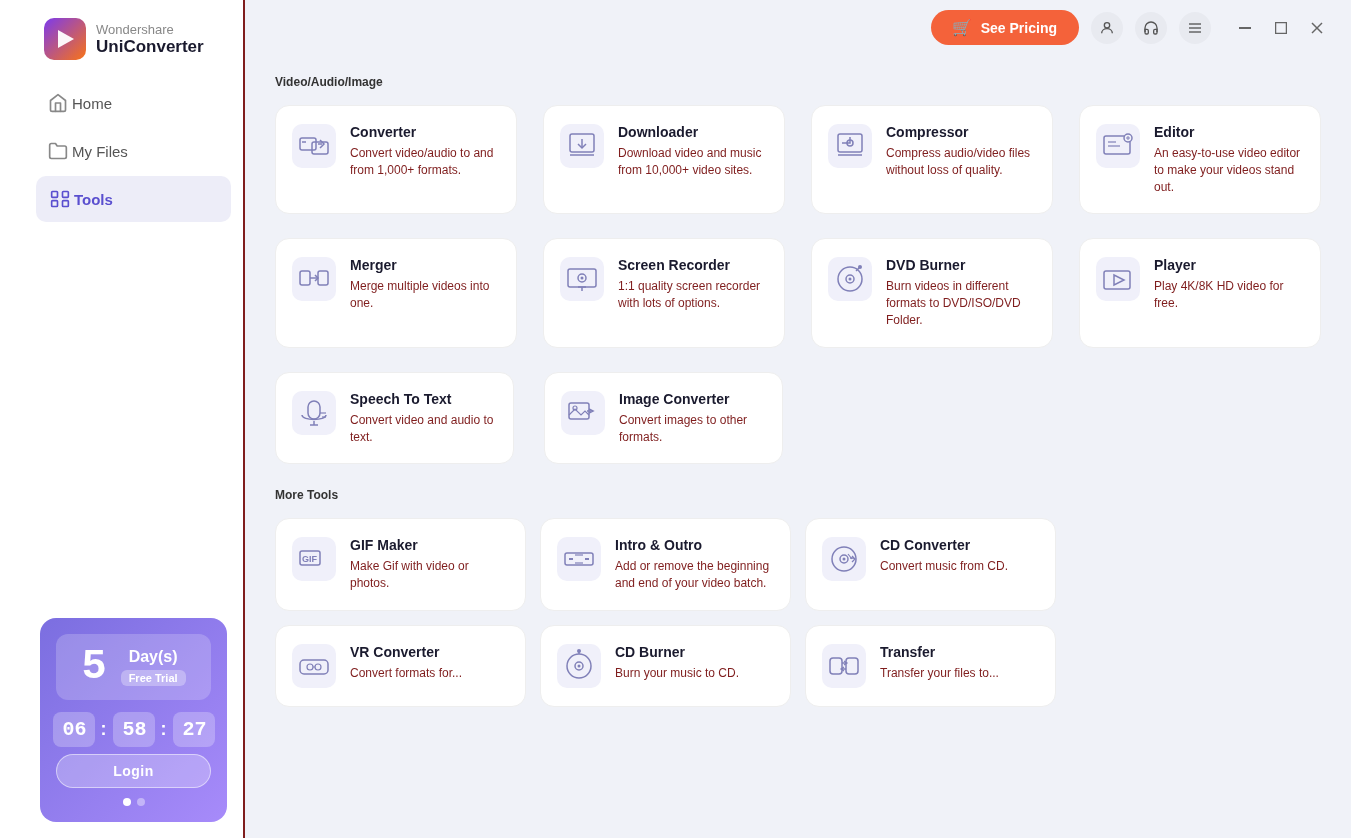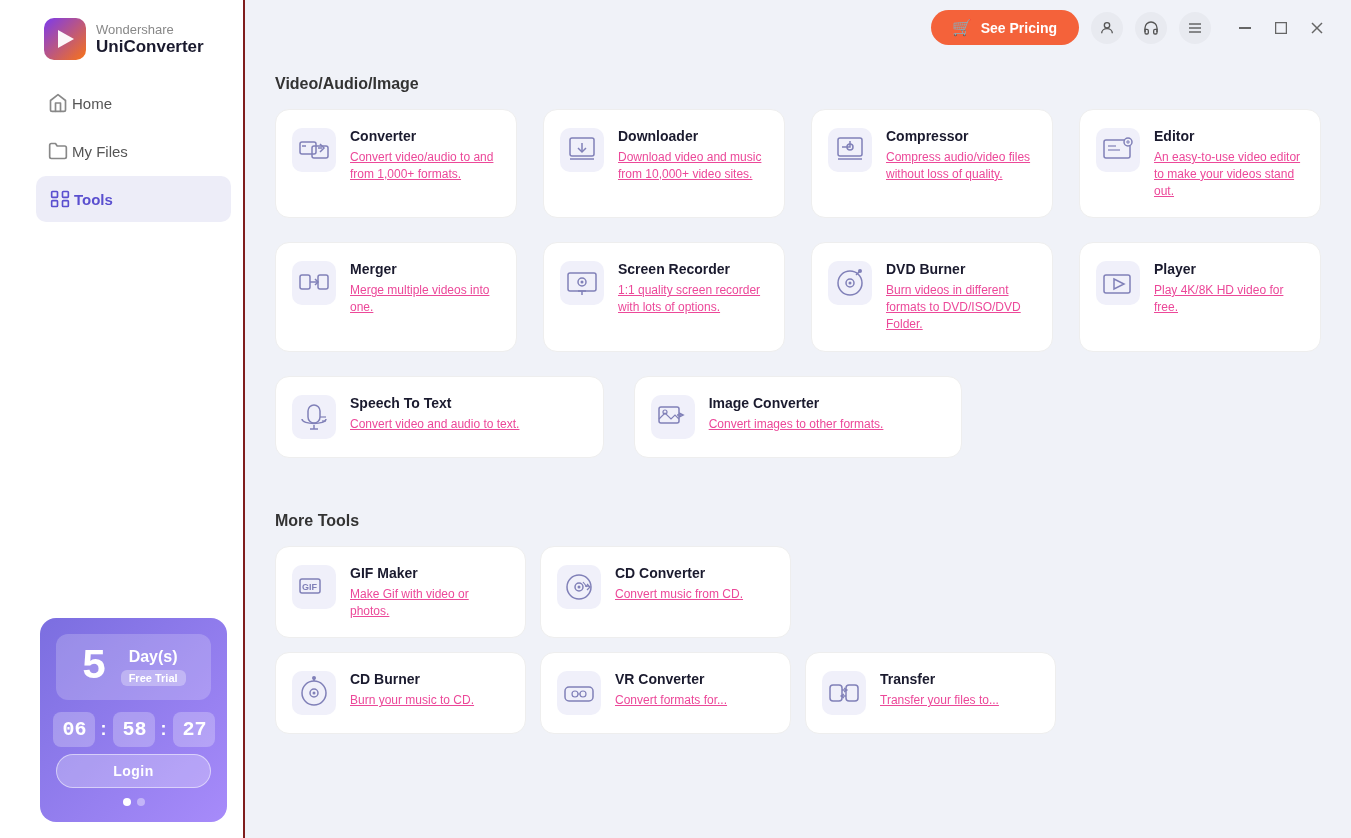--- a/index.html
+++ b/index.html
@@ -188,21 +188,21 @@
     }
 
     
     .content {
       flex: 1;
       overflow-y: auto;
       padding: 20px 30px;
     }
 
     .section-title {
-      font-size: 16px;
+      font-size: 12px;
       font-weight: 600;
       color: #333;
       margin-bottom: 16px;
     }
 
     .cards-grid {
       display: grid;
       grid-template-columns: repeat(4, 1fr);
       gap: 26px;
       margin-bottom: 24px;
@@ -231,23 +231,22 @@
 
     .tool-card-content {}
     .tool-card-title {
       font-size: 14px;
       font-weight: 700;
       color: #1a1a2e;
       margin-bottom: 5px;
     }
     .tool-card-desc {
       font-size: 12px;
-      color: #ec4899;
+      color: #7f1d1d;
       line-height: 1.4;
-      text-decoration: underline;
     }
 
     
     .more-tools-grid {
       display: grid;
       grid-template-columns: repeat(4, 1fr);
       gap: 14px;
       margin-bottom: 14px;
     }
 
@@ -511,21 +510,21 @@
             <polygon points="18,18 28,23 18,28" fill="none" stroke="#8080b8" stroke-width="1.5"></polygon>
           </svg>
         </div>
         <div class="tool-card-content">
           <div class="tool-card-title">Player</div>
           <div class="tool-card-desc">Play 4K/8K HD video for free.</div>
         </div>
       </div>
     </div>
 
-    <div style="display:grid;grid-template-columns:repeat(3,1fr);gap:30px;margin-bottom:24px;">
+    <div style="display:grid;grid-template-columns:repeat(4,1fr);gap:30px;margin-bottom:24px;">
 
       <div class="tool-card">
         <div class="tool-card-icon">
           <svg width="44" height="44" viewBox="0 0 44 44">
             <rect width="44" height="44" rx="10" fill="#f0f0fa"></rect>
             <rect x="16" y="10" width="12" height="18" rx="6" fill="none" stroke="#8080b8" stroke-width="1.5"></rect>
             <path d="M10 24 C10 30 34 30 34 24" fill="none" stroke="#8080b8" stroke-width="1.5"></path>
             <line x1="22" y1="30" x2="22" y2="34" stroke="#8080b8" stroke-width="1.5"></line>
             <line x1="18" y1="34" x2="26" y2="34" stroke="#8080b8" stroke-width="1.5"></line>
             <line x1="28" y1="22" x2="34" y2="22" stroke="#8080b8" stroke-width="1.2"></line>
@@ -569,20 +568,36 @@
             <rect x="8" y="14" width="20" height="14" rx="2" fill="none" stroke="#8080b8" stroke-width="1.5"></rect>
             <text x="10" y="25" font-size="9" fill="#8080b8" font-weight="700" font-family="Arial">GIF</text>
           </svg>
         </div>
         <div class="tool-card-content">
           <div class="tool-card-title">GIF Maker</div>
           <div class="tool-card-desc">Make Gif with video or photos.</div>
         </div>
       </div>
 
+      <div class="tool-card">
+        <div class="tool-card-icon">
+          <svg width="44" height="44" viewBox="0 0 44 44">
+            <rect width="44" height="44" rx="10" fill="#f0f0fa"></rect>
+            <rect x="8" y="16" width="28" height="12" rx="2" fill="none" stroke="#8080b8" stroke-width="1.5"></rect>
+            <line x1="12" y1="22" x2="16" y2="22" stroke="#8080b8" stroke-width="2"></line>
+            <line x1="28" y1="22" x2="32" y2="22" stroke="#8080b8" stroke-width="2"></line>
+            <line x1="18" y1="18" x2="26" y2="18" stroke="#8080b8" stroke-width="1.2"></line>
+            <line x1="18" y1="26" x2="26" y2="26" stroke="#8080b8" stroke-width="1.2"></line>
+          </svg>
+        </div>
+        <div class="tool-card-content">
+          <div class="tool-card-title">Intro &amp; Outro</div>
+          <div class="tool-card-desc">Add or remove the beginning and end of your video batch.</div>
+        </div>
+      </div>
 
 
       <div class="tool-card">
         <div class="tool-card-icon">
           <svg width="44" height="44" viewBox="0 0 44 44">
             <rect width="44" height="44" rx="10" fill="#f0f0fa"></rect>
             <circle cx="22" cy="22" r="12" fill="none" stroke="#8080b8" stroke-width="1.5"></circle>
             <circle cx="22" cy="22" r="4" fill="none" stroke="#8080b8" stroke-width="1.5"></circle>
             <circle cx="22" cy="22" r="1.5" fill="#8080b8"></circle>
             <path d="M26 17 L30 22" stroke="#8080b8" stroke-width="1.2"></path>
@@ -596,46 +611,46 @@
         </div>
       </div>
     </div>
 
     <div class="more-tools-grid">
 
       <div class="tool-card">
         <div class="tool-card-icon">
           <svg width="44" height="44" viewBox="0 0 44 44">
             <rect width="44" height="44" rx="10" fill="#f0f0fa"></rect>
+            <rect x="8" y="16" width="28" height="14" rx="4" fill="none" stroke="#8080b8" stroke-width="1.5"></rect>
+            <circle cx="18" cy="23" r="3" fill="none" stroke="#8080b8" stroke-width="1.2"></circle>
+            <circle cx="26" cy="23" r="3" fill="none" stroke="#8080b8" stroke-width="1.2"></circle>
+            <line x1="21" y1="23" x2="23" y2="23" stroke="#8080b8" stroke-width="1.2"></line>
+          </svg>
+        </div>
+        <div class="tool-card-content">
+          <div class="tool-card-title">VR Converter</div>
+          <div class="tool-card-desc">Convert formats for...</div>
+        </div>
+      </div>
+
+      <div class="tool-card">
+        <div class="tool-card-icon">
+          <svg width="44" height="44" viewBox="0 0 44 44">
+            <rect width="44" height="44" rx="10" fill="#f0f0fa"></rect>
             <circle cx="22" cy="22" r="12" fill="none" stroke="#8080b8" stroke-width="1.5"></circle>
             <circle cx="22" cy="22" r="4" fill="none" stroke="#8080b8" stroke-width="1.5"></circle>
             <circle cx="22" cy="22" r="1.5" fill="#8080b8"></circle>
             <line x1="22" y1="10" x2="22" y2="8" stroke="#8080b8" stroke-width="1.5"></line>
             <circle cx="22" cy="7" r="2" fill="#8080b8"></circle>
           </svg>
         </div>
         <div class="tool-card-content">
           <div class="tool-card-title">CD Burner</div>
           <div class="tool-card-desc">Burn your music to CD.</div>
-        </div>
-      </div>
-
-      <div class="tool-card">
-        <div class="tool-card-icon">
-          <svg width="44" height="44" viewBox="0 0 44 44">
-            <rect width="44" height="44" rx="10" fill="#f0f0fa"></rect>
-            <rect x="8" y="16" width="28" height="14" rx="4" fill="none" stroke="#8080b8" stroke-width="1.5"></rect>
-            <circle cx="18" cy="23" r="3" fill="none" stroke="#8080b8" stroke-width="1.2"></circle>
-            <circle cx="26" cy="23" r="3" fill="none" stroke="#8080b8" stroke-width="1.2"></circle>
-            <line x1="21" y1="23" x2="23" y2="23" stroke="#8080b8" stroke-width="1.2"></line>
-          </svg>
-        </div>
-        <div class="tool-card-content">
-          <div class="tool-card-title">VR Converter</div>
-          <div class="tool-card-desc">Convert formats for...</div>
         </div>
       </div>
 
       <div class="tool-card">
         <div class="tool-card-icon">
           <svg width="44" height="44" viewBox="0 0 44 44">
             <rect width="44" height="44" rx="10" fill="#f0f0fa"></rect>
             <rect x="8" y="14" width="12" height="16" rx="3" fill="none" stroke="#8080b8" stroke-width="1.5"></rect>
             <rect x="24" y="14" width="12" height="16" rx="3" fill="none" stroke="#8080b8" stroke-width="1.5"></rect>
             <line x1="20" y1="19" x2="24" y2="19" stroke="#8080b8" stroke-width="1.5"></line>

